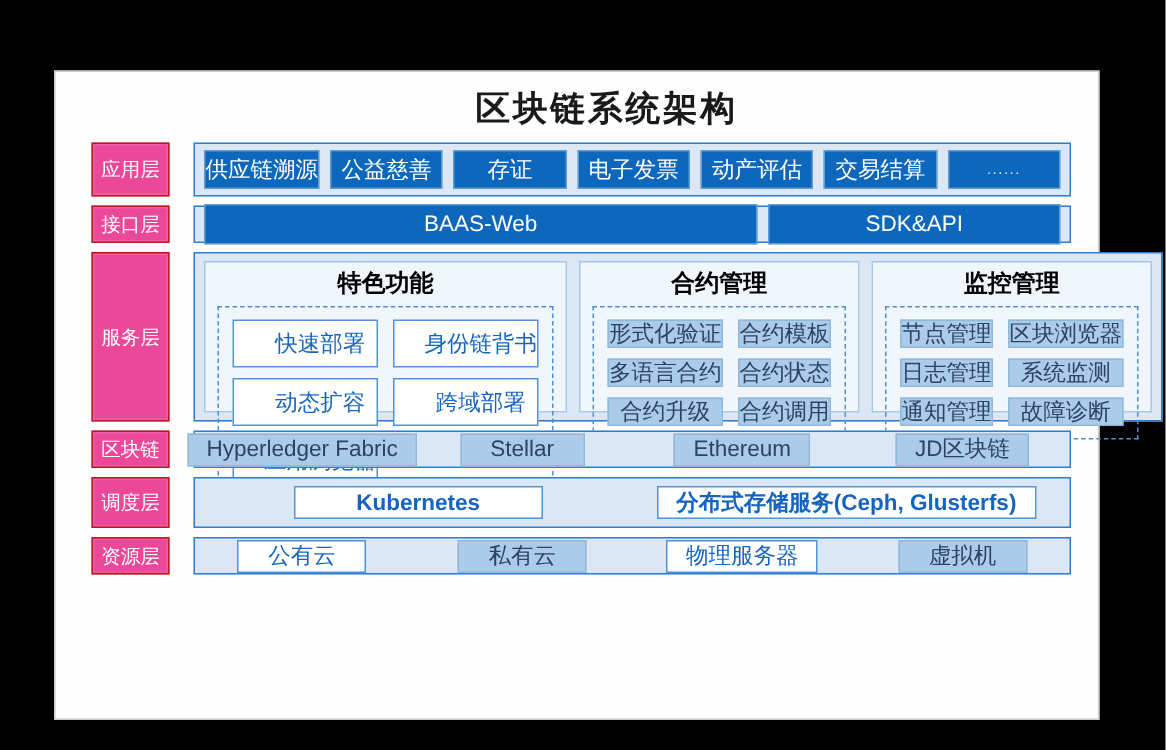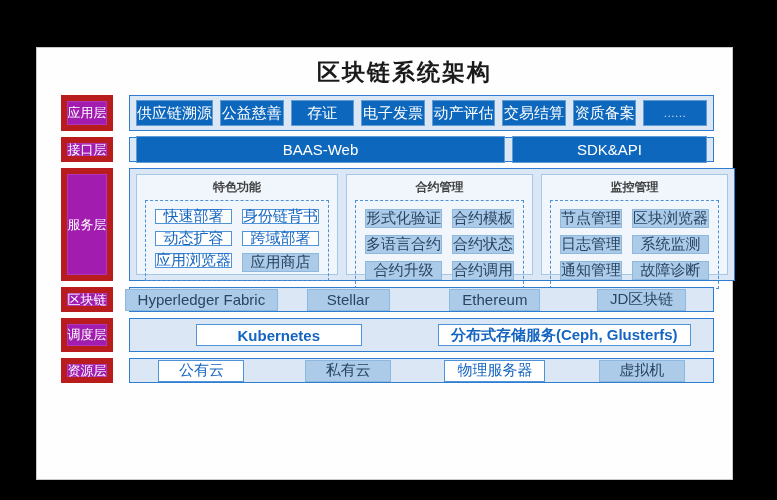--- a/index.html
+++ b/index.html
@@ -14,23 +14,23 @@
   .title{
     text-align:center;font-size:23px;font-weight:bold;color:#1a1a1a;
     margin-top:9px;letter-spacing:2px;margin-left:40px;
   }
   .rows{
     position:absolute;left:24px;top:47px;width:653px;
     display:flex;flex-direction:column;gap:6px;
   }
   .row{display:flex;gap:16px;}
   .layer-label{
-    width:52px;flex:0 0 52px;background:#a21caf;color:#fff;font-size:13px;
+    width:52px;flex:0 0 52px;background:#ec4899;color:#fff;font-size:13px;
     display:flex;align-items:center;justify-content:center;
-    border:6px solid #b91c1c;box-sizing:border-box;
+    border:1px solid #b91c1c;box-sizing:border-box;
     box-shadow:inset 0 0 0 1px rgba(255,255,255,.12);
   }
   .tray{
     flex:1;background:#dbe7f4;border:1px solid #2e7dd1;box-sizing:border-box;
     display:flex;align-items:center;padding:0 6px;gap:7px;
   }
   .h36{height:36px}.h35{height:25px}.h34{height:34px}.h113{height:113px}
   .chip{
     display:flex;align-items:center;justify-content:center;
     font-size:15px;box-sizing:border-box;white-space:nowrap;
@@ -43,29 +43,29 @@
   .iface .chip{height:27px;}
   .iface .chip.baas{flex:1.9;}
   .iface .chip.sdk{flex:1;}
   .tray.service{padding:5px 6px;gap:8px;align-items:stretch;}
   .group{
     background:#f0f6fc;border:1px solid #a6c8e8;box-sizing:border-box;
     display:flex;flex-direction:column;
   }
   .group.g0{flex:1.35;} .group.g1{flex:1.18;} .group.g2{flex:1;}
   .group-title{
-    text-align:center;font-size:12px;font-weight:bold;color:#404040;
+    text-align:center;font-size:16px;font-weight:bold;color:#000000;
     padding:4px 0 3px;
   }
   .dashed{
     border:1px dashed #4e90d6;margin:1px 8px 8px;padding:8px 9px;flex:1;
     display:grid;grid-template-columns:1fr 1fr;gap:7px 10px;align-content:space-between;
   }
   .chip.outline{
-    background:#fff;border:1px solid #4f94d8;color:#1565c0;height:15px;
+    background:#fff;border:1px solid #4f94d8;color:#1565c0;height:32px;padding-left:20px;
   }
   .chip.filled{
     background:#abcbe9;border:1px solid #8fb8de;color:#2a4563;height:19px;
   }
   .tray.grid4{display:grid;grid-template-columns:repeat(4,1fr);gap:16px;justify-items:center;}
   .tray.grid2{display:grid;grid-template-columns:repeat(2,1fr);gap:0;justify-items:center;font-weight:bold;}
   .tray.grid4 .chip,.tray.grid2 .chip{height:22px;padding:0 12px;}
   .chip.w115{min-width:115px;} .chip.w83{min-width:83px;}
   .chip.w86{min-width:86px;} .chip.w166{min-width:166px;} .chip.w190{min-width:190px;}
 </style>
@@ -79,21 +79,20 @@
 
     <div class="row">
       <div class="layer-label h36">应用层</div>
       <div class="tray h36">
         <div class="chip dark">供应链溯源</div>
         <div class="chip dark">公益慈善</div>
         <div class="chip dark">存证</div>
         <div class="chip dark">电子发票</div>
         <div class="chip dark">动产评估</div>
         <div class="chip dark">交易结算</div>
-        <div class="chip dark">资质备案</div>
         <div class="chip dark dots">......</div>
       </div>
     </div>
 
     <div class="row">
       <div class="layer-label h35">接口层</div>
       <div class="tray h35 iface">
         <div class="chip dark baas">BAAS-Web</div>
         <div class="chip dark sdk">SDK&amp;API</div>
       </div>

